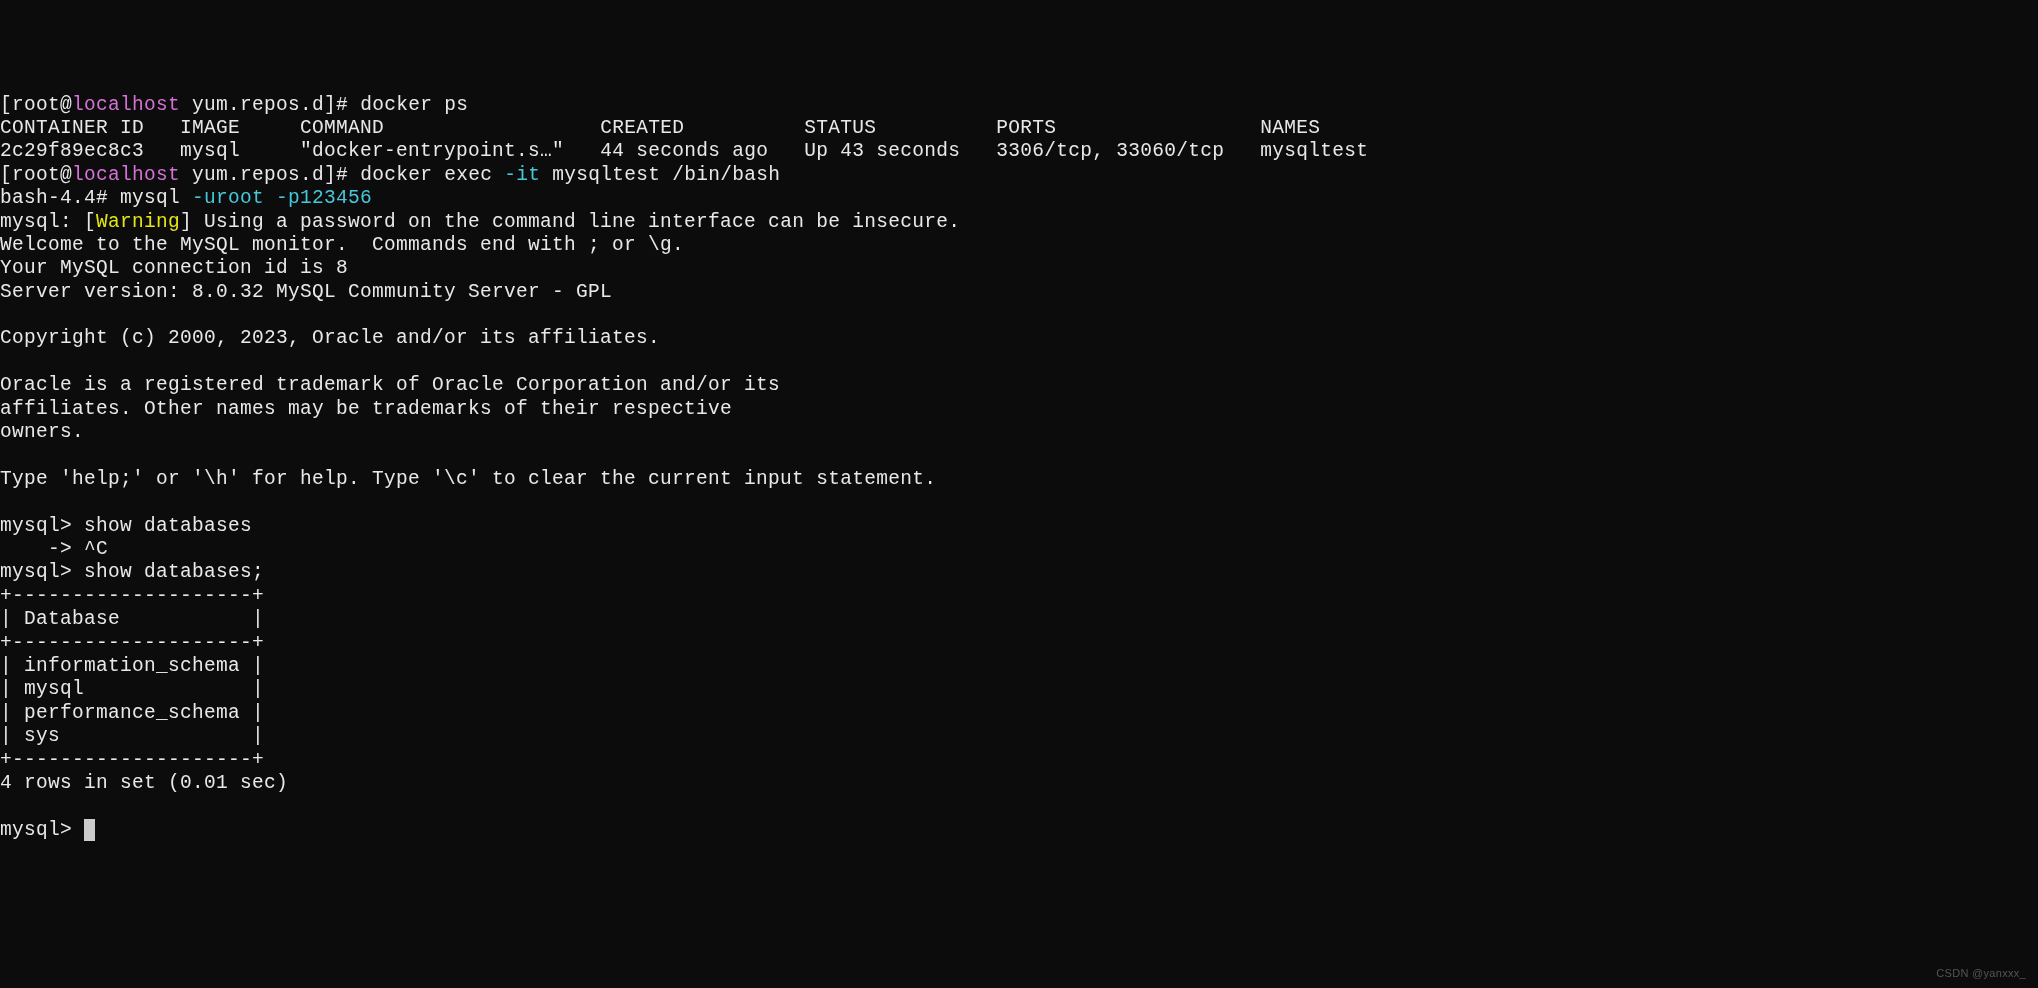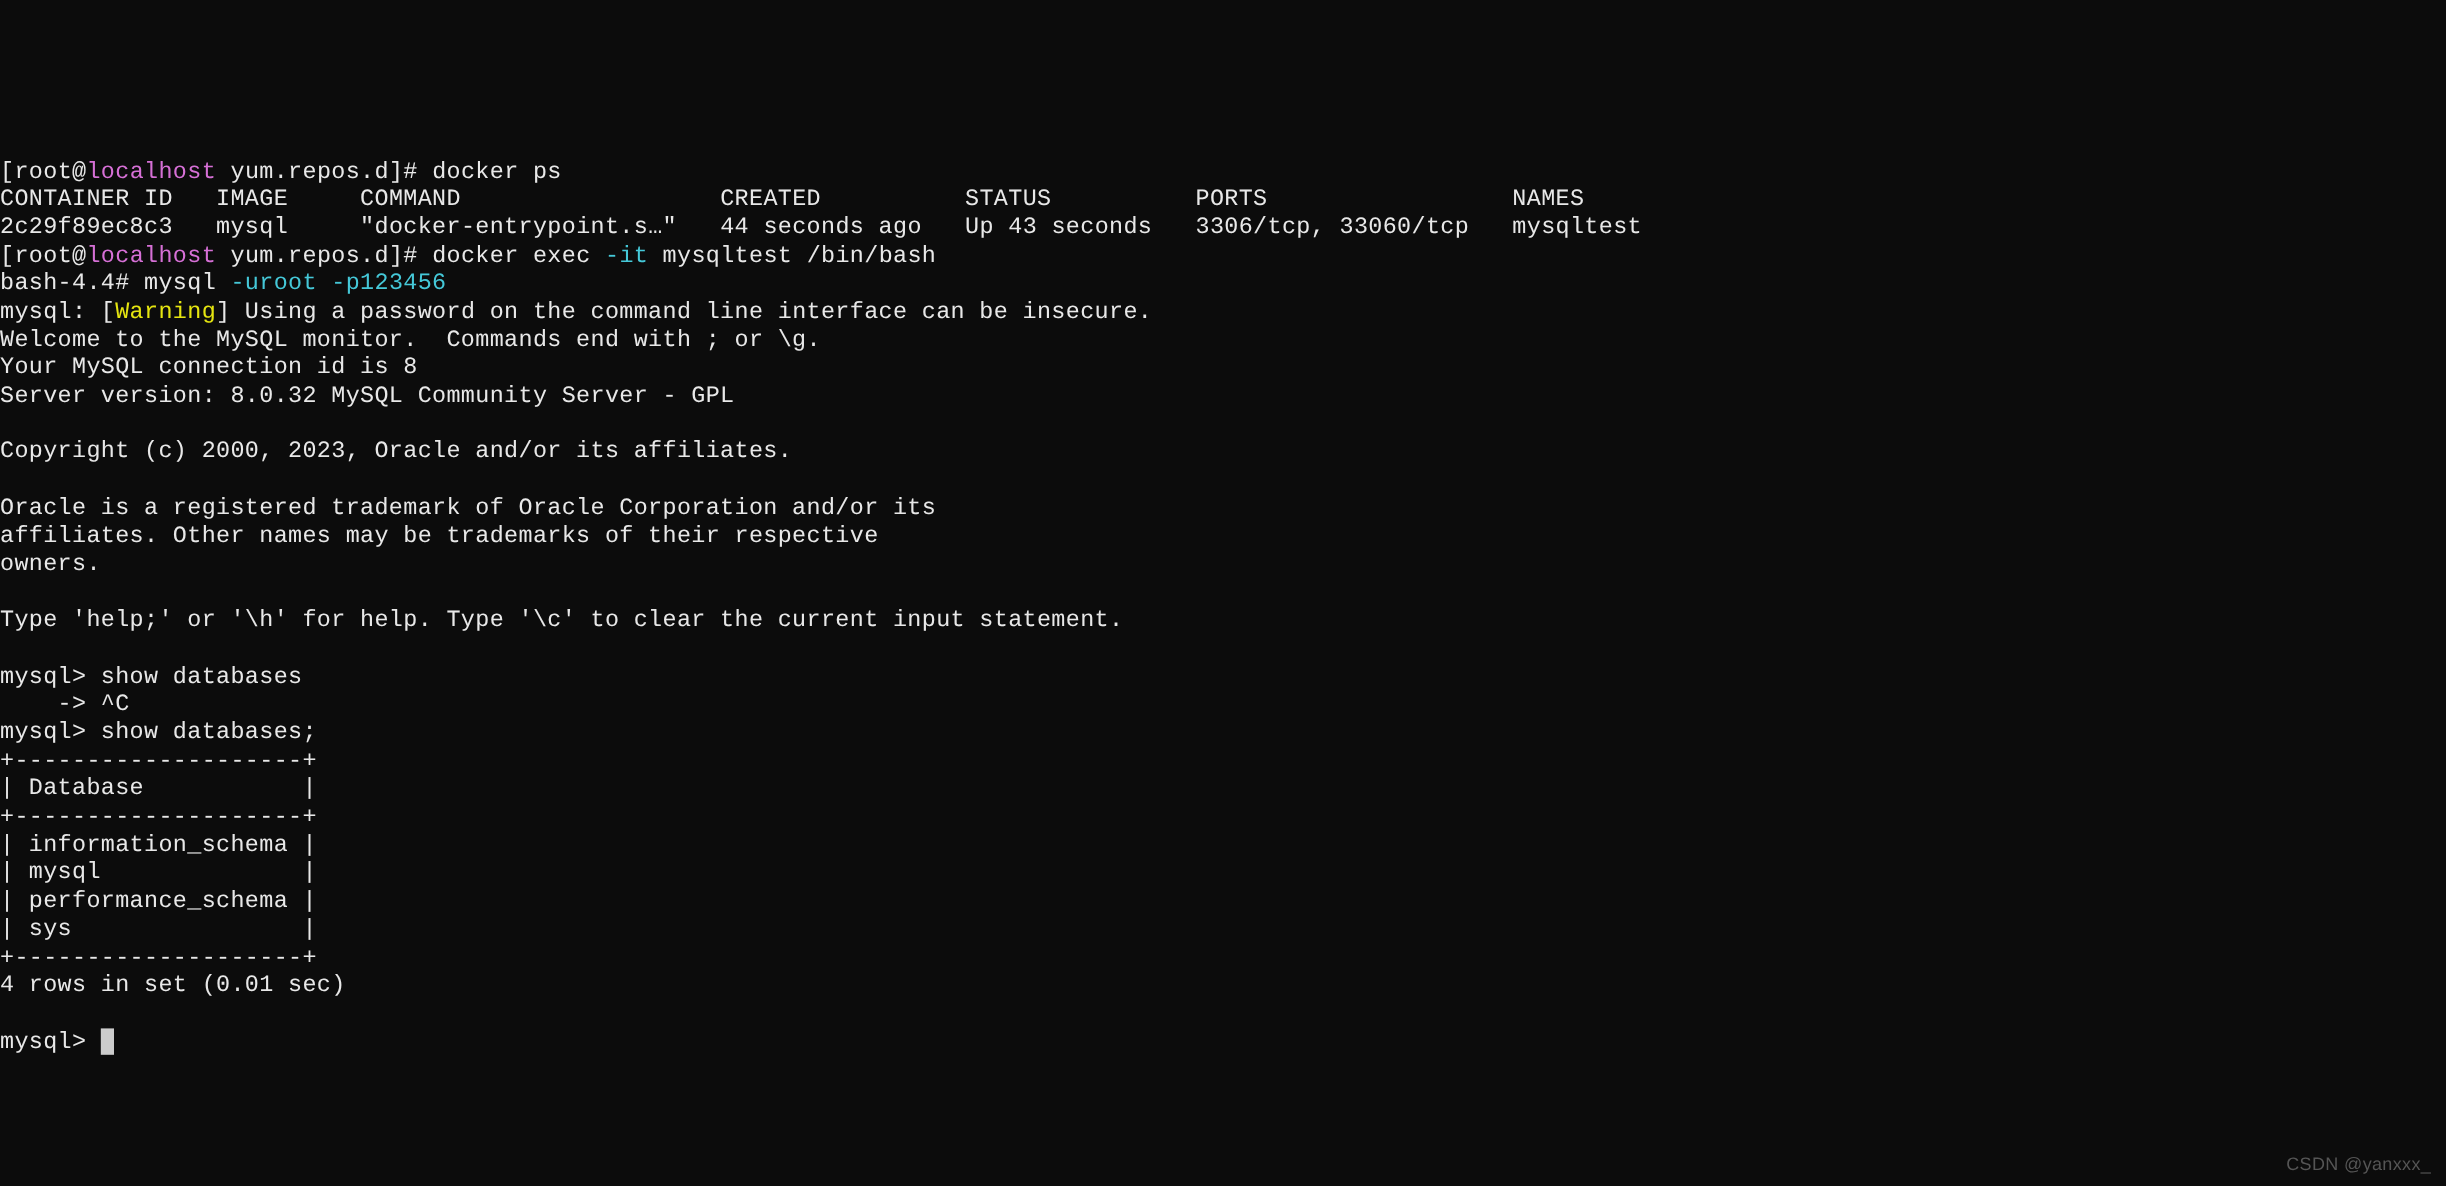--- a/index.html
+++ b/index.html
@@ -13,39 +13,38 @@
       font-family: 'Consolas', 'Monaco', 'Courier New', monospace;
       font-size: 19.5px;
       line-height: 1.2;
       padding: 0;
       white-space: pre;
       overflow-x: auto;
       letter-spacing: 0.3px;
     }
     .terminal {
       padding: 0;
-      margin-top: 38px;
     }
     .white { color: #e8e8e8; }
     .magenta { color: #d670d6; }
     .cyan { color: #45c8d8; }
     .yellow { color: #e5e510; }
     .cursor {
       background-color: #cccccc;
       display: inline-block;
       width: 11px;
       height: 22px;
       vertical-align: text-bottom;
     }
     .watermark {
       position: fixed;
       bottom: 8px;
       right: 12px;
       color: #555;
-      font-size: 15px;
+      font-size: 11px;
       font-family: sans-serif;
       margin-left: 43px;
     }
   </style>
 </head>
 <body>
 
 
 
 <div class="terminal"><span class="white">[</span><span class="white">root</span><span class="white">@</span><span class="magenta">localhost</span><span class="white"> yum.repos.d</span><span class="white">]# </span><span class="white">docker ps</span>

